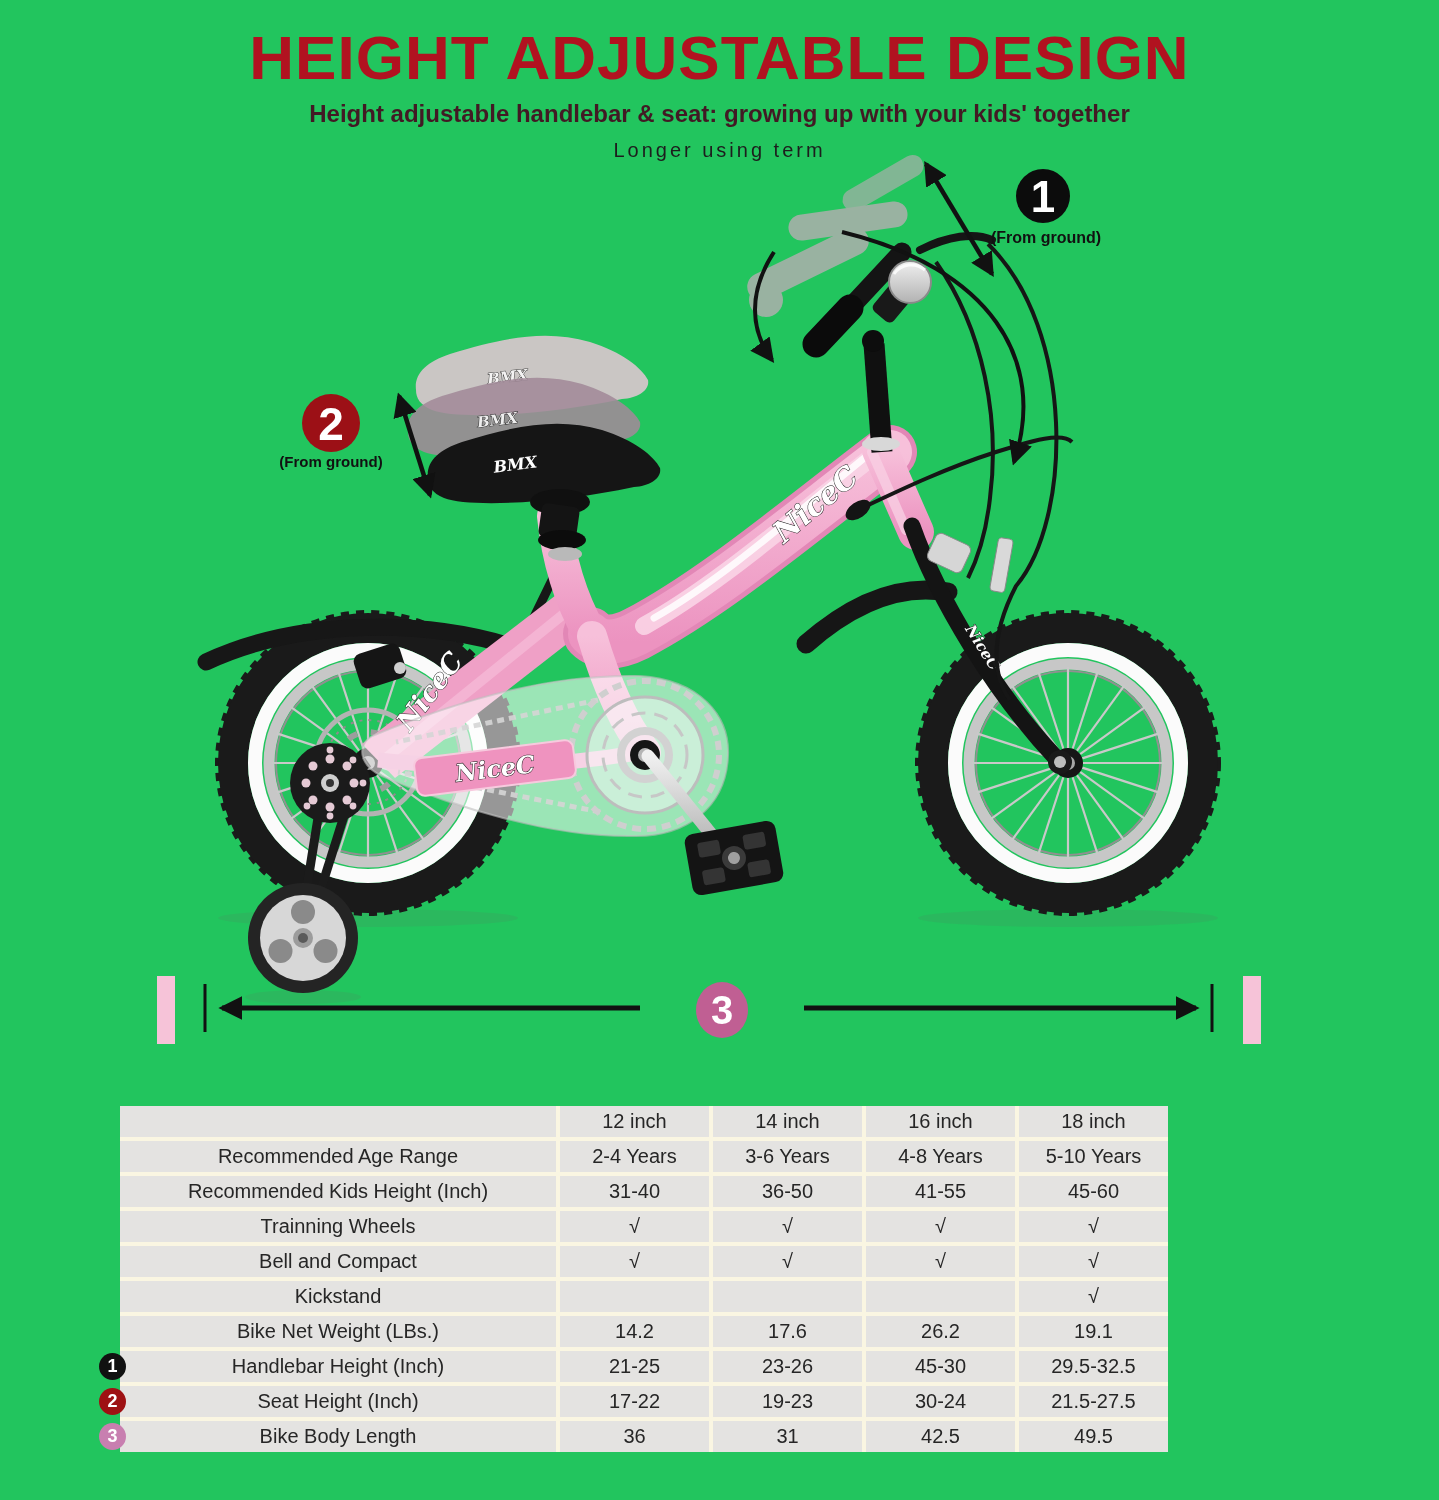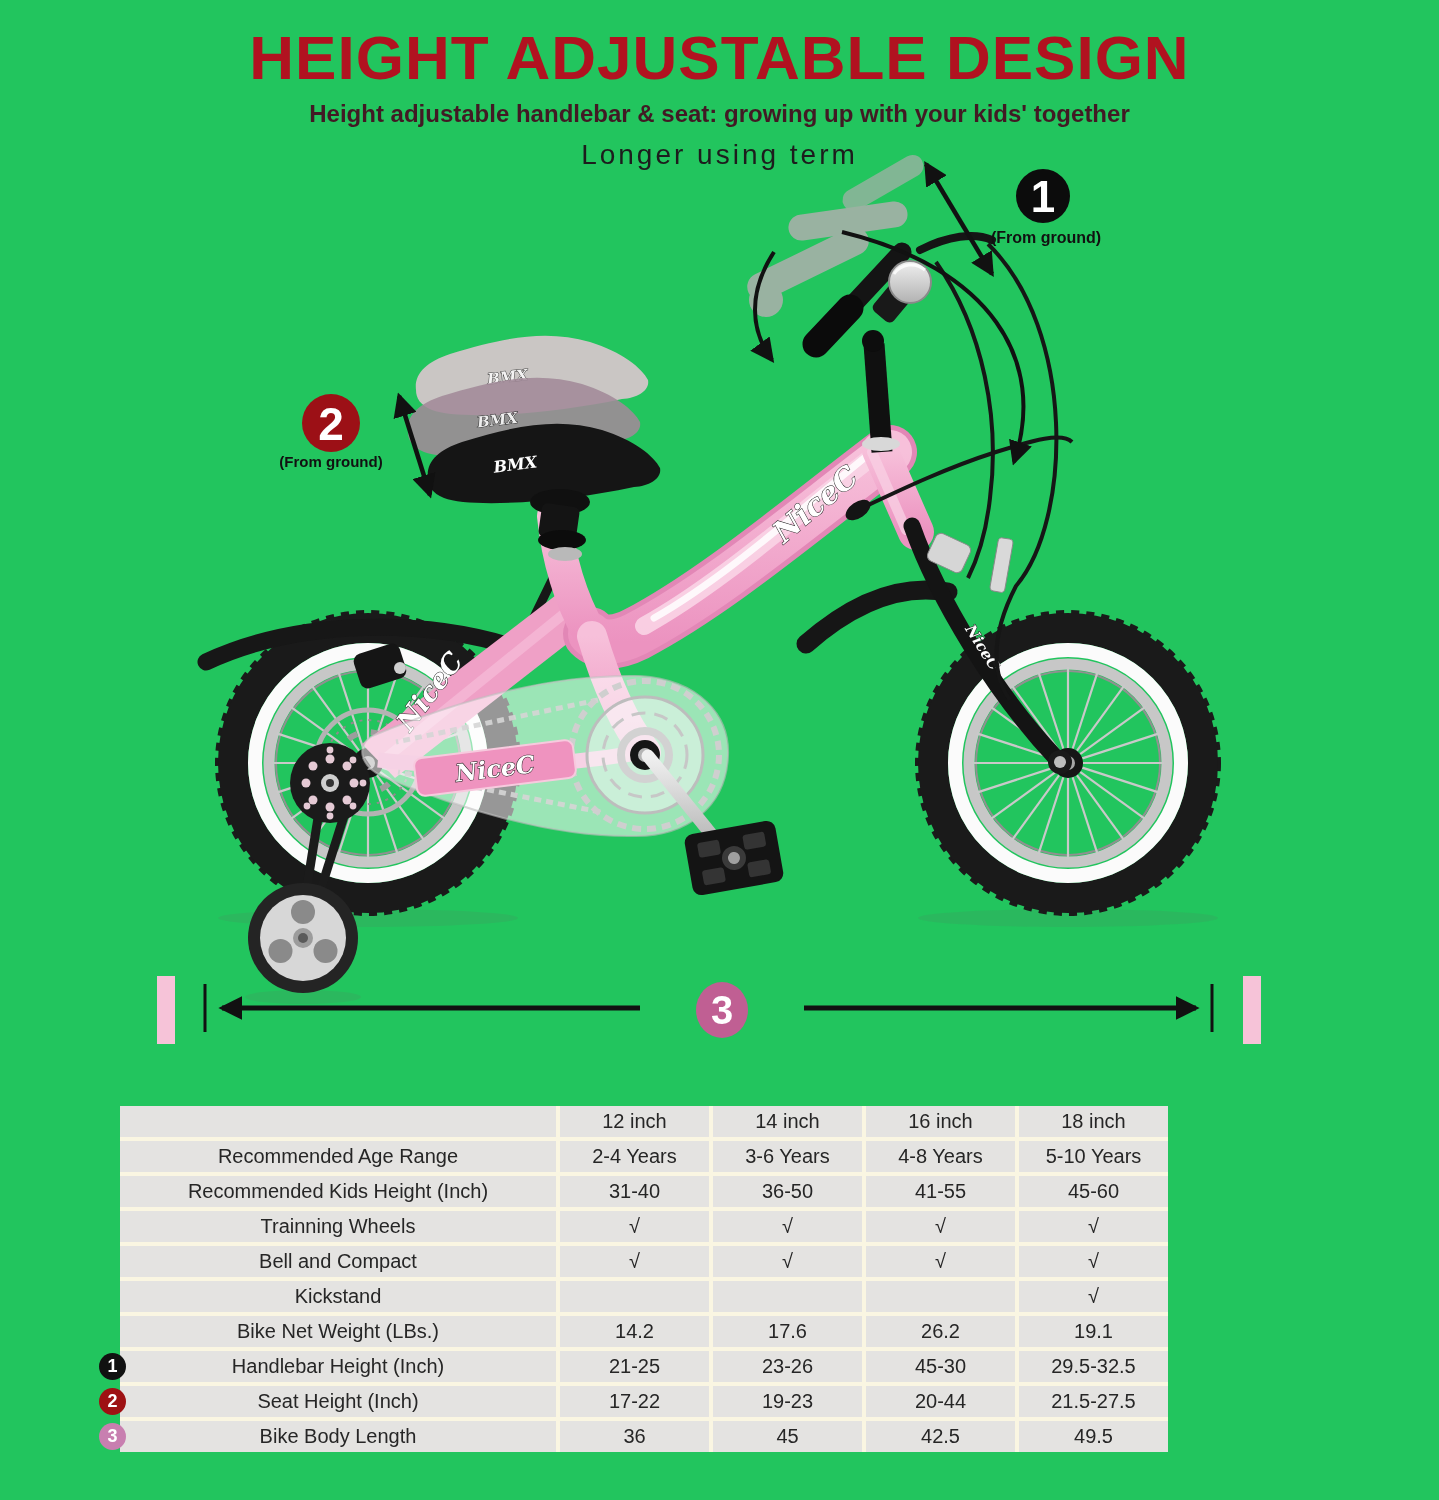--- a/index.html
+++ b/index.html
@@ -3,21 +3,21 @@
 <meta charset="utf-8">
 <style>
   html,body{margin:0;padding:0;}
   .page{position:relative;width:1439px;height:1500px;background:#22c55e;overflow:hidden;
         font-family:"Liberation Sans",sans-serif;}
   .title{position:absolute;top:22px;left:0;width:100%;text-align:center;
          font-size:62px;font-weight:bold;color:#b11220;letter-spacing:1px;}
   .subtitle{position:absolute;top:100px;left:0;width:100%;text-align:center;
             font-size:24px;font-weight:bold;color:#421a24;}
   .tagline{position:absolute;top:139px;left:0;width:100%;text-align:center;
-           font-size:28px;color:#1d1d1d;letter-spacing:3px;}
+           font-size:20px;color:#1d1d1d;letter-spacing:3px;}
   .hero{position:absolute;top:0;left:0;}
   svg text{font-family:"Liberation Sans",sans-serif;}
   .brandtxt{font-family:"DejaVu Serif",serif;font-style:italic;font-weight:bold;
             fill:#ffffff;stroke:#1a1a1a;stroke-width:1px;paint-order:stroke;}
   .spec-table{position:absolute;left:120px;top:1106px;width:1048px;background:#faf6e2;}
   .t-row{display:flex;gap:4px;margin-bottom:4px;position:relative;}
   .t-row:last-child{margin-bottom:0;}
   .t-cell{background:#e4e3e1;height:31px;line-height:31px;text-align:center;
           font-size:20px;color:#262626;white-space:nowrap;overflow:hidden;}
   .t-label{width:436px;}
@@ -354,25 +354,25 @@
         <div class="t-cell t-val">21-25</div>
         <div class="t-cell t-val">23-26</div>
         <div class="t-cell t-val">45-30</div>
         <div class="t-cell t-val">29.5-32.5</div>
       </div>
       <div class="t-row">
         <span class="badge m2">2</span>
         <div class="t-cell t-label">Seat Height (Inch)</div>
         <div class="t-cell t-val">17-22</div>
         <div class="t-cell t-val">19-23</div>
-        <div class="t-cell t-val">20-44</div>
+        <div class="t-cell t-val">30-24</div>
         <div class="t-cell t-val">21.5-27.5</div>
       </div>
       <div class="t-row">
         <span class="badge m3">3</span>
         <div class="t-cell t-label">Bike Body Length</div>
         <div class="t-cell t-val">36</div>
-        <div class="t-cell t-val">45</div>
+        <div class="t-cell t-val">31</div>
         <div class="t-cell t-val">42.5</div>
         <div class="t-cell t-val">49.5</div>
       </div>
     </div>
 </div>
 
 </body></html>

